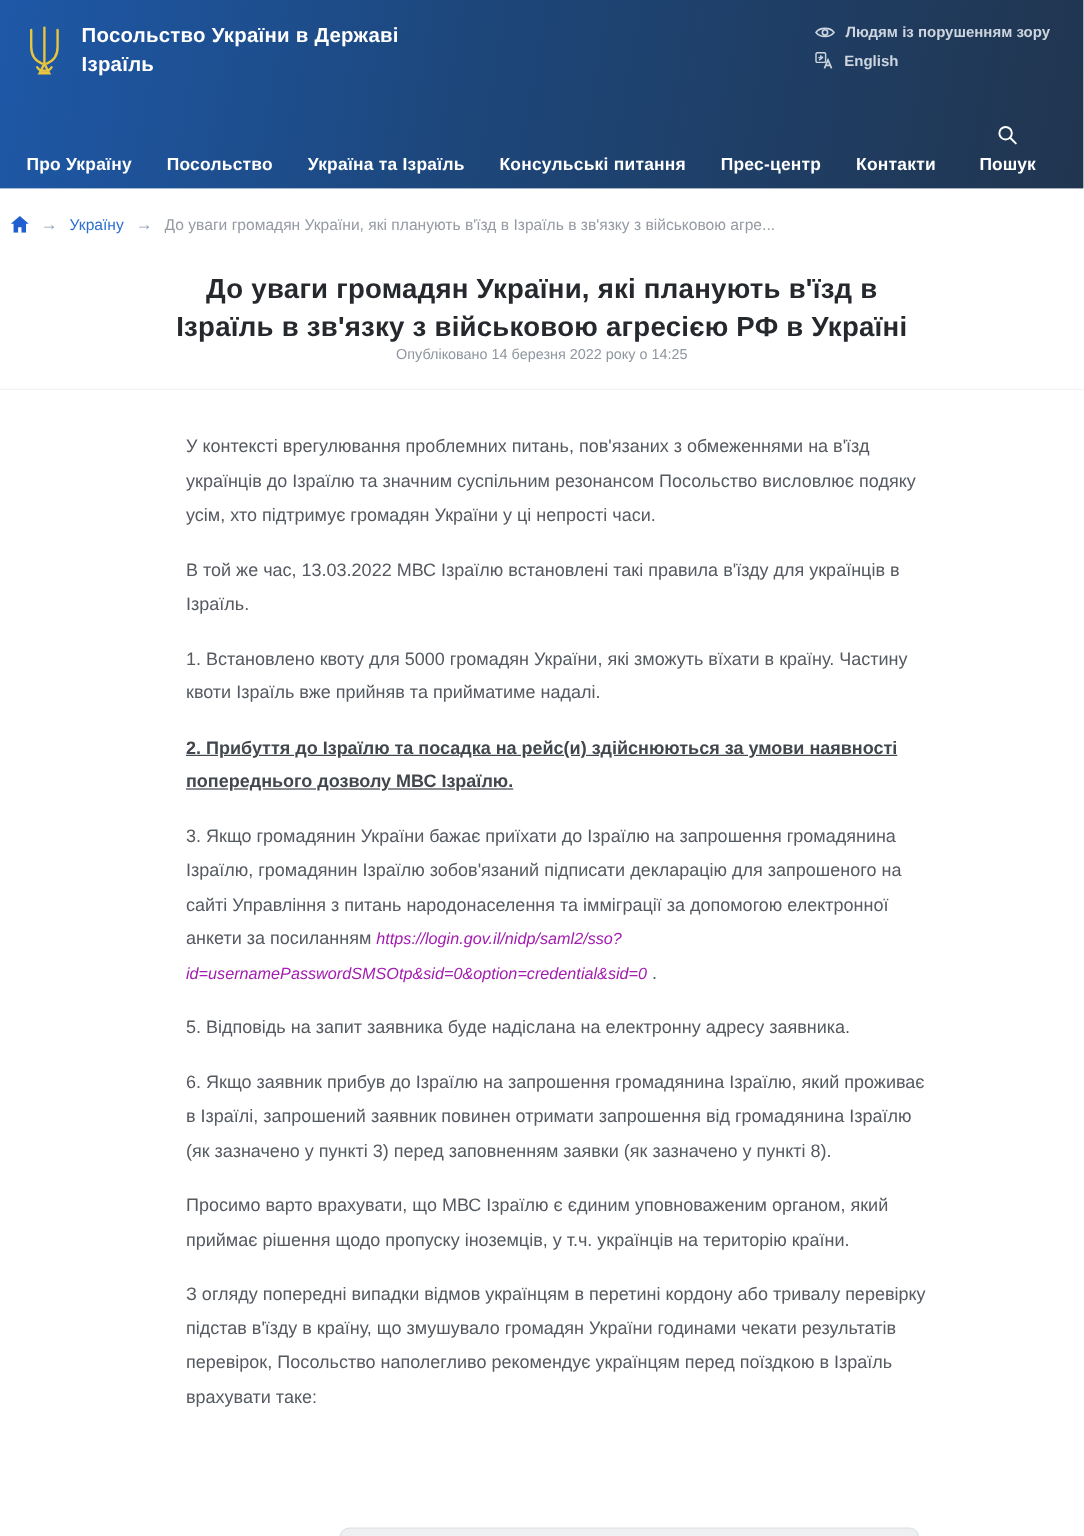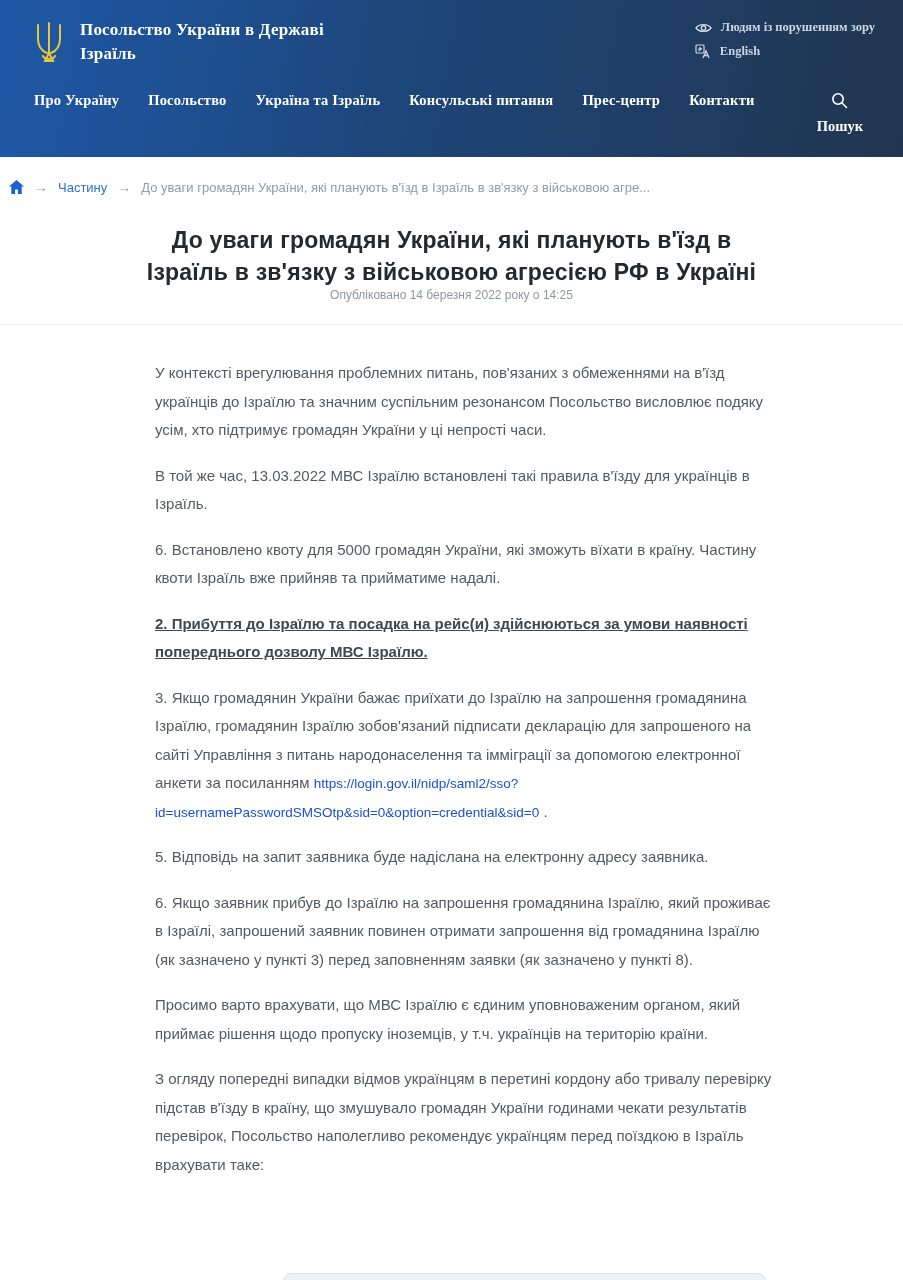--- a/index.html
+++ b/index.html
@@ -2,31 +2,31 @@
 <html lang="uk"><head>
 <meta charset="utf-8">
 <style>
   * { margin:0; padding:0; box-sizing:border-box; }
   html,body { width:903px; height:1280px; overflow:hidden; background:#ffffff;
     font-family:"Liberation Sans", sans-serif; }
   .page { position:relative; width:903px; height:1280px; }
 
   
   .header { background:linear-gradient(100deg,#1e58a7 0%,#1d4679 45%,#21354f 100%);
-    height:157px; padding:18px 28px 0 34px;font-family:Liberation Serif, serif; }
+    height:157px; padding:18px 28px 0 22px; }
   .header-top { display:flex; align-items:flex-start; justify-content:space-between; }
   .brand { display:flex; align-items:flex-start; gap:16px; cursor:pointer; }
   .trident { width:30px; height:50px; margin-top:2px; }
   .site-title { color:#ffffff; font-size:17px; font-weight:700; line-height:1.4;
     max-width:265px; letter-spacing:.2px; }
   .header-links { display:flex; flex-direction:column; gap:9px; align-items:flex-start; margin-top:2px; }
   .header-link { display:flex; align-items:center; gap:9px; color:#cdd5df; font-size:12.5px;
     font-weight:600; cursor:pointer;text-align:right; }
   .header-link svg { flex:0 0 auto; }
-  .nav-row { display:flex; align-items:flex-start; margin-top:22px; }
+  .nav-row { display:flex; align-items:flex-end; margin-top:34px; }
   .nav-items { display:flex; gap:29px; }
   .nav-item { color:#ffffff; font-size:14.5px; font-weight:700; cursor:pointer; letter-spacing:.2px; }
   .nav-search { margin-left:auto; display:flex; align-items:center; gap:9px; color:#ffffff;
     font-size:14.5px; font-weight:700; cursor:pointer; margin-right:12px;flex-direction:column; }
 
   
   .breadcrumb { display:flex; align-items:center; gap:10px; padding:22px 20px 0 9px;
     font-size:13px; white-space:nowrap; }
   .crumb-home { cursor:pointer; display:flex; align-items:center; }
   .crumb-sep { color:#8b9db5; font-size:14px; }
@@ -37,21 +37,21 @@
   .article-title { max-width:620px; margin:30px auto 0; text-align:center; color:#25282c;
     font-size:23px; font-weight:700; line-height:1.38; letter-spacing:.2px; }
   .published { text-align:center; color:#8f969f; font-size:12px; }
   .divider { margin-top:22px; border-top:1px solid #f1f2f4; }
 
   
   .article-body { margin:34px 0 0 155px; width:627px; color:#555a60; font-size:15px;
     line-height:1.9; }
   .article-body p { margin-bottom:17px; }
   .article-body p.bold { color:#42474d; font-weight:700;text-decoration:underline; }
-  a.link { color:#1d4ed8; text-decoration:none; font-size:13.5px; overflow-wrap:anywhere; }
+  a.link { color:#a21caf; text-decoration:none; font-size:13.5px; overflow-wrap:anywhere;font-style:italic; }
 
   
   .bottom-bar { position:absolute; left:283px; top:1273px; width:483px; height:20px;
     background:#eef0f2; border:1px solid #dfe2e5; border-radius:8px 8px 0 0; }
 </style>
 </head>
 <body>
 
 <div class="page">
 
@@ -104,33 +104,33 @@
     </div>
   </div>
 
   <div class="breadcrumb">
     <span class="crumb-home">
       <svg width="15" height="14" viewBox="0 0 15 14" fill="#1f5fd0">
         <path d="M7.5 0 L15 6.5 H12.7 V14 H8.9 V9.4 H6.1 V14 H2.3 V6.5 H0 Z"></path>
       </svg>
     </span>
     <span class="crumb-sep">→</span>
-    <span class="crumb-link">Частину</span>
+    <span class="crumb-link">Україну</span>
     <span class="crumb-sep">→</span>
     <span class="crumb-current">До уваги громадян України, які планують в'їзд в Ізраїль в зв'язку з військовою агре...</span>
   </div>
 
   <h1 class="article-title">До уваги громадян України, які планують в'їзд в Ізраїль в зв'язку з військовою агресією РФ в Україні</h1>
   <div class="published">Опубліковано 14 березня 2022 року о 14:25</div>
   <div class="divider"></div>
 
   <div class="article-body">
       <p>У контексті врегулювання проблемних питань, пов'язаних з обмеженнями на в'їзд українців до Ізраїлю та значним суспільним резонансом Посольство висловлює подяку усім, хто підтримує громадян України у ці непрості часи.</p>
       <p>В той же час, 13.03.2022 МВС Ізраїлю встановлені такі правила в'їзду для українців в Ізраїль.</p>
-      <p>6. Встановлено квоту для 5000 громадян України, які зможуть вїхати в країну. Частину квоти Ізраїль вже прийняв та прийматиме надалі.</p>
+      <p>1. Встановлено квоту для 5000 громадян України, які зможуть вїхати в країну. Частину квоти Ізраїль вже прийняв та прийматиме надалі.</p>
       <p class="bold">2. Прибуття до Ізраїлю та посадка на рейс(и) здійснюються за умови наявності попереднього дозволу МВС Ізраїлю.</p>
       <p>3. Якщо громадянин України бажає приїхати до Ізраїлю на запрошення громадянина Ізраїлю, громадянин Ізраїлю зобов'язаний підписати декларацію для запрошеного на сайті Управління з питань народонаселення та імміграції за допомогою електронної анкети за посиланням <a href="#" class="link">https://login.gov.il/nidp/saml2/sso?id=usernamePasswordSMSOtp&amp;sid=0&amp;option=credential&amp;sid=0</a> .</p>
       <p>5. Відповідь на запит заявника буде надіслана на електронну адресу заявника.</p>
       <p>6. Якщо заявник прибув до Ізраїлю на запрошення громадянина Ізраїлю, який проживає в Ізраїлі, запрошений заявник повинен отримати запрошення від громадянина Ізраїлю (як зазначено у пункті 3) перед заповненням заявки (як зазначено у пункті 8).</p>
       <p>Просимо варто врахувати, що МВС Ізраїлю є єдиним уповноваженим органом, який приймає рішення щодо пропуску іноземців, у т.ч. українців на територію країни.</p>
       <p>З огляду попередні випадки відмов українцям в перетині кордону або тривалу перевірку підстав в'їзду в країну, що змушувало громадян України годинами чекати результатів перевірок, Посольство наполегливо рекомендує українцям перед поїздкою в Ізраїль врахувати таке:</p>
     </div>
 
   <div class="bottom-bar"></div>
 </div>

